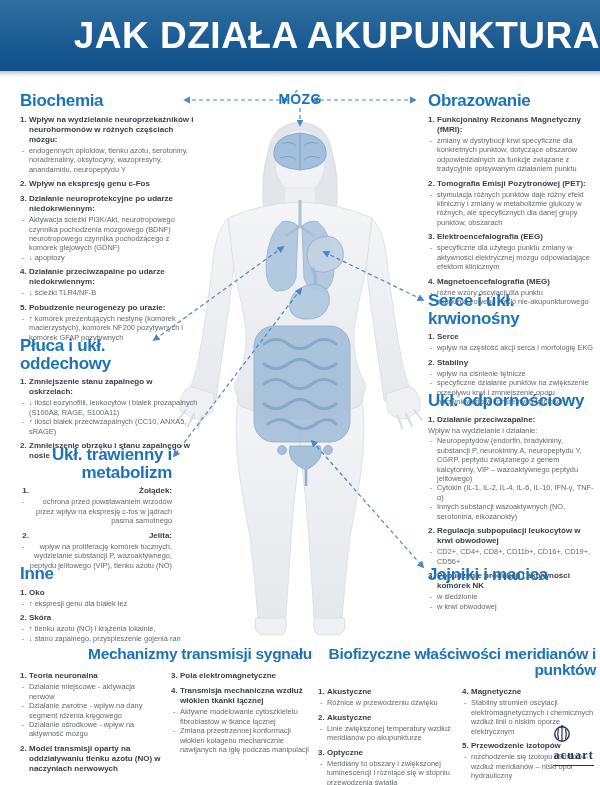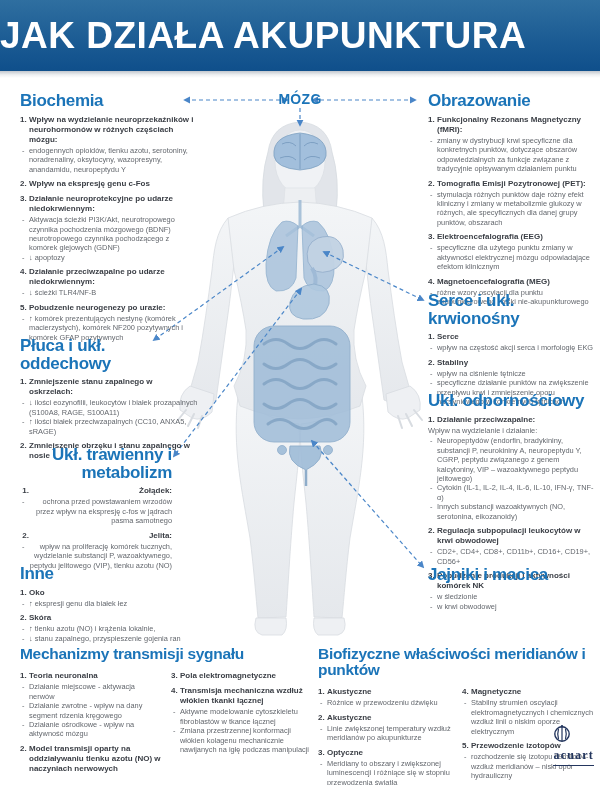--- a/index.html
+++ b/index.html
@@ -13,36 +13,36 @@
   }
   html,body{margin:0;padding:0;background:#fff;}
   #canvas{
     position:relative;width:600px;height:785px;background:#ffffff;overflow:hidden;
     font-family:"Liberation Sans",sans-serif;
   }
   
   .header{
     position:absolute;left:0;top:0;width:600px;height:71px;
     background:linear-gradient(180deg,var(--hdr-top) 0%,#1c5c94 55%,var(--hdr-bottom) 100%);
-    display:flex;align-items:center;justify-content:flex-start;
+    display:flex;align-items:center;justify-content:flex-end;
   }
   .header h1{
     margin:0;color:#fff;font-size:37px;font-weight:700;letter-spacing:.5px;white-space:nowrap;
   }
   .header-shadow{
     position:absolute;left:0;top:71px;width:600px;height:7px;
     background:linear-gradient(180deg,#c2c7cd 0%,#eef0f2 55%,#ffffff 100%);
   }
   
   .section{position:absolute;}
   .sec-title{
     font-size:17px;font-weight:700;color:var(--accent);line-height:1.04;
     letter-spacing:-.3px;margin:0 0 5px 0;
   }
-  .bottom .sec-title{font-size:15.5px;margin-bottom:9px;}
+  .bottom .sec-title{font-size:15.5px;margin-bottom:9px;text-align:right;}
   .item{margin:0 0 5px 0;}
   .item-title{
     display:flex;font-size:8px;font-weight:700;color:var(--ink);line-height:1.25;
   }
   .item-title .num{flex:0 0 9px;}
   .item-title .t{flex:1;}
   .intro{font-size:7.4px;color:var(--muted);line-height:1.28;margin:1px 0 0 0;}
   ul.bullets{list-style:none;margin:1px 0 0 0;padding:0 0 0 2px;}
   ul.bullets li{
     position:relative;font-size:7.4px;color:var(--muted);line-height:1.28;padding-left:7px;

